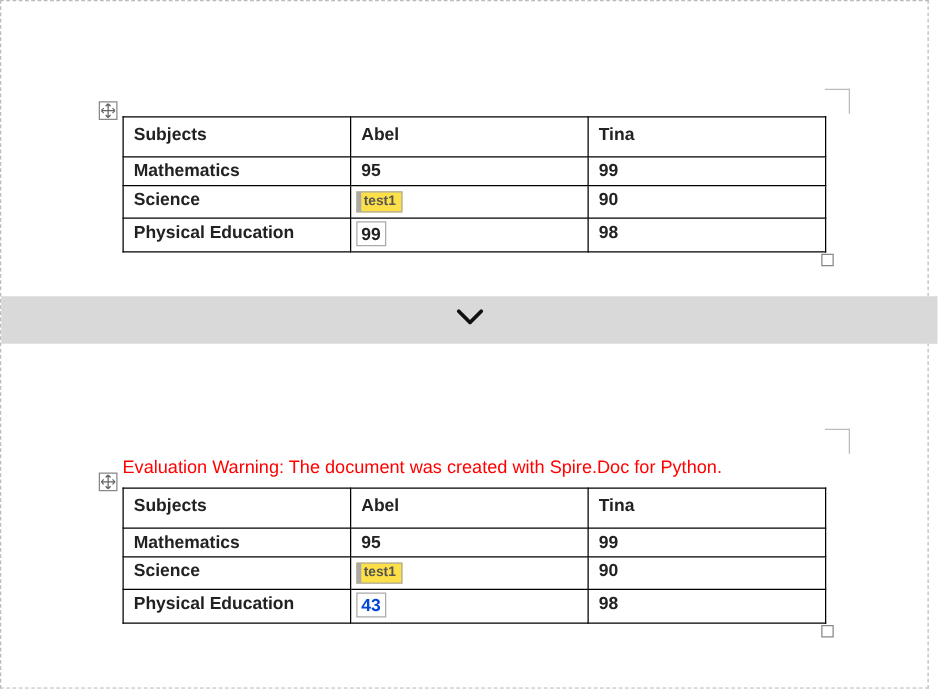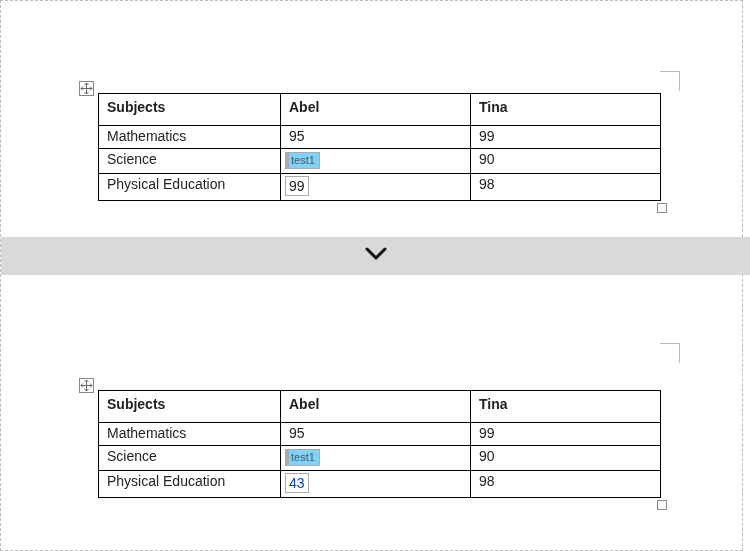--- a/index.html
+++ b/index.html
@@ -43,38 +43,38 @@
     position: absolute;
     border-collapse: collapse;
     font-size: 14px;
     color: #222;
     background: #fff;
   }
   .tbl td, .tbl th {
     border: 1px solid #000;
     text-align: left;
     vertical-align: top;
-    font-weight: normal;
+    font-weight: bold;
   }
   .tbl th {
     font-weight: 700;
     padding: 5px 8px 10px 8px;
   }
   .tbl td {
     padding: 2px 8px 4px 8px;
   }
   .col1 { width: 182px; }
   .col2 { width: 190px; }
   .col3 { width: 190px; }
 
   .permtag {
     display: inline-block;
     border: 1px solid #aaa;
     border-left: 4px solid #aaa;
-    background: #7dd3fc;
+    background: #fde047;
     color: #555;
     font-size: 11px;
     padding: 0 4px 0 2px;
     margin-left: -4px;
     line-height: 15px;
   }
   .fieldbox {
     display: inline-block;
     border: 1px solid #aaa;
     padding: 0 3px 0 3px;
@@ -151,20 +151,21 @@
   <div class="sepband" style="top:236px;">
     <span>
       <svg width="24" height="18" viewBox="0 0 24 18">
           <path d="M3 4 L12 13 L21 4" stroke="#111" stroke-width="3" fill="none" stroke-linecap="round" stroke-linejoin="round"></path>
         </svg>
     </span>
   </div>
 
   <div class="corner tr" style="top:342px; right:62px;"></div>
 
+  <div class="warning" style="top:365px; left:97px;">Evaluation Warning: The document was created with Spire.Doc for Python.</div>
 
   <div class="move-handle" style="top:377px; left:78px;">
     <svg width="13" height="13" viewBox="0 0 13 13">
       <path d="M6.5 1 L6.5 12 M1 6.5 L12 6.5 M6.5 1 L4.5 3 M6.5 1 L8.5 3 M6.5 12 L4.5 10 M6.5 12 L8.5 10 M1 6.5 L3 4.5 M1 6.5 L3 8.5 M12 6.5 L10 4.5 M12 6.5 L10 8.5" stroke="#666" stroke-width="1" fill="none"></path>
     </svg>
   </div>
 
   <table class="tbl" style="top:389px; left:97px;">
     <colgroup>
         <col class="col1">

